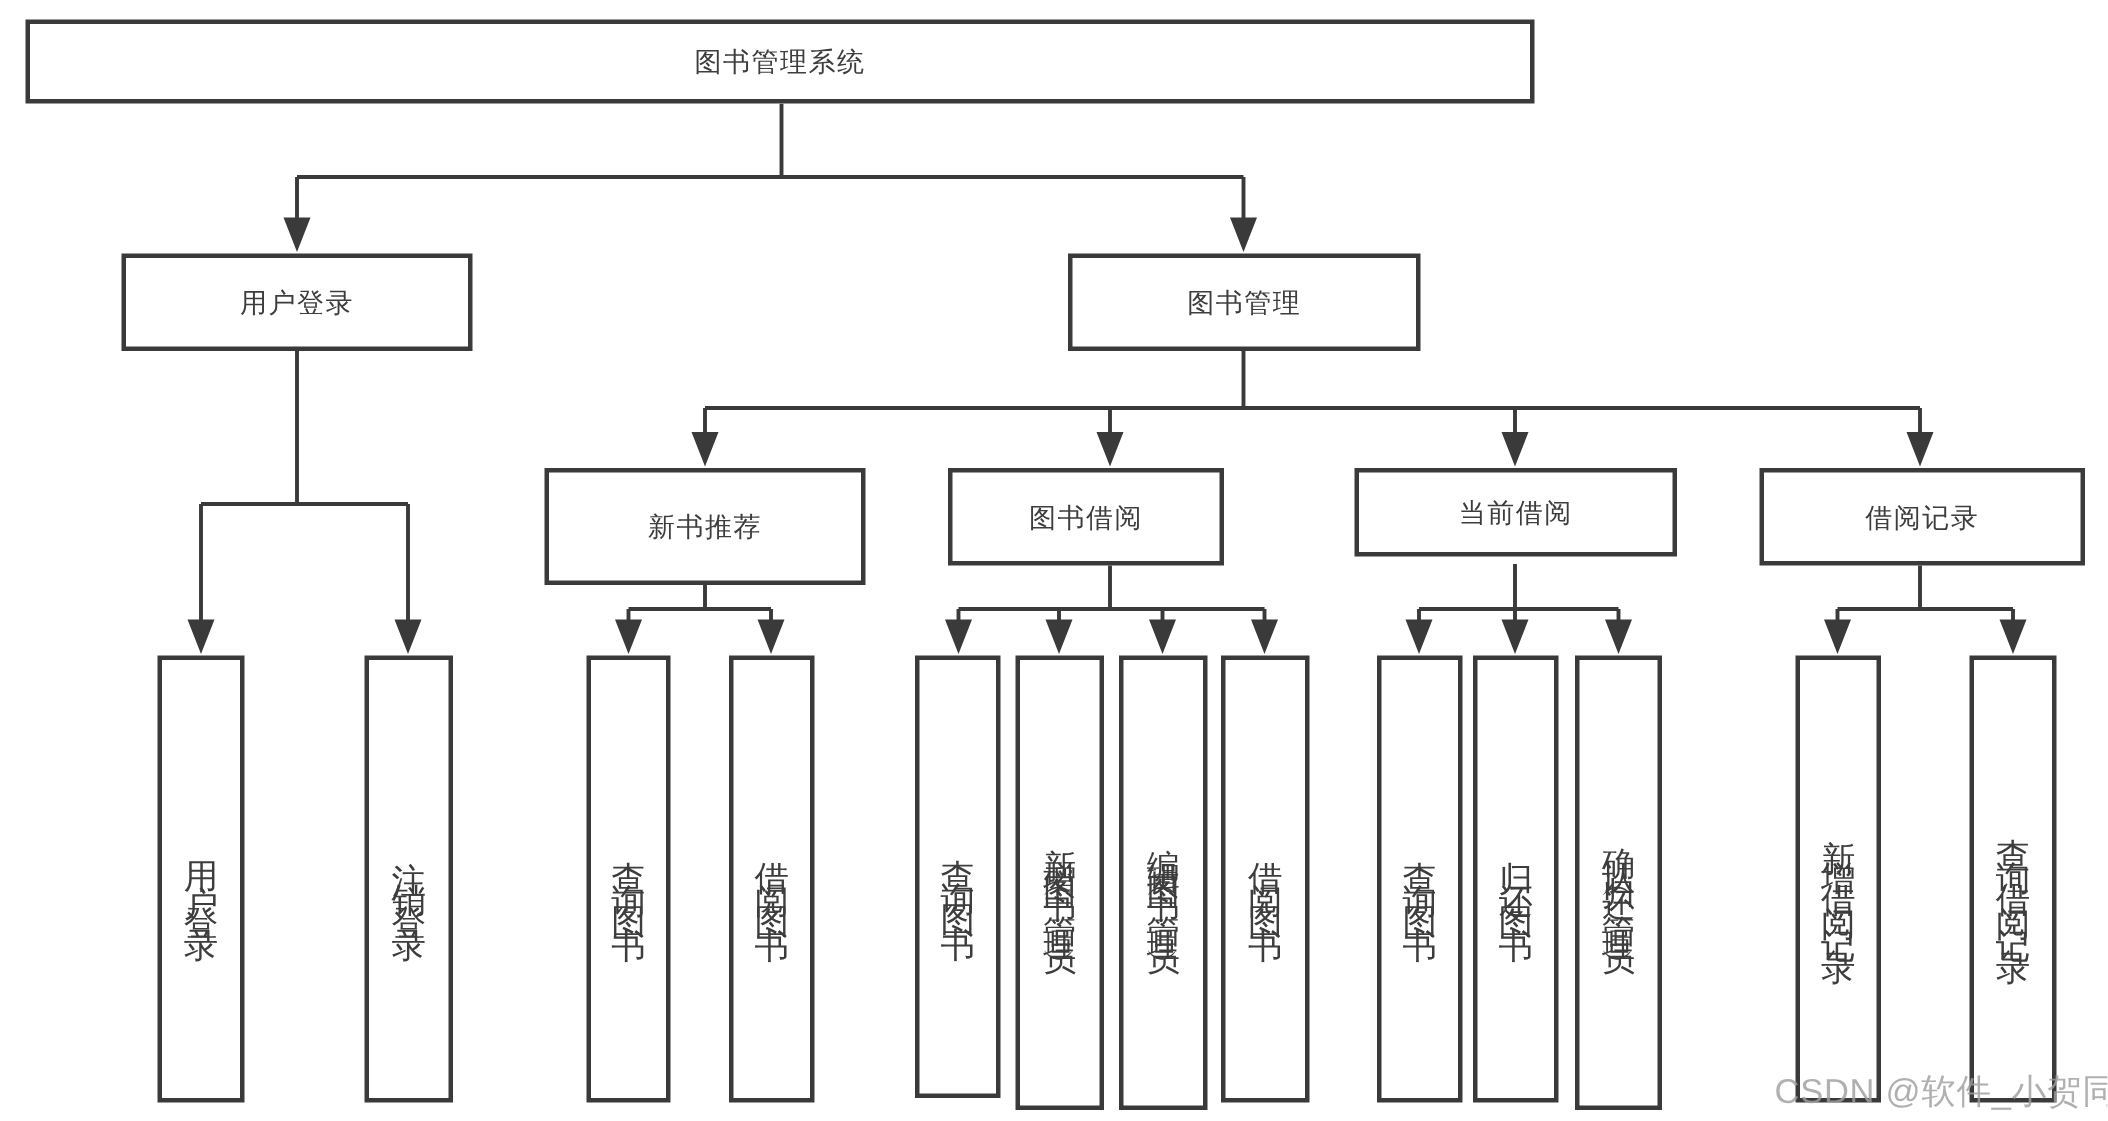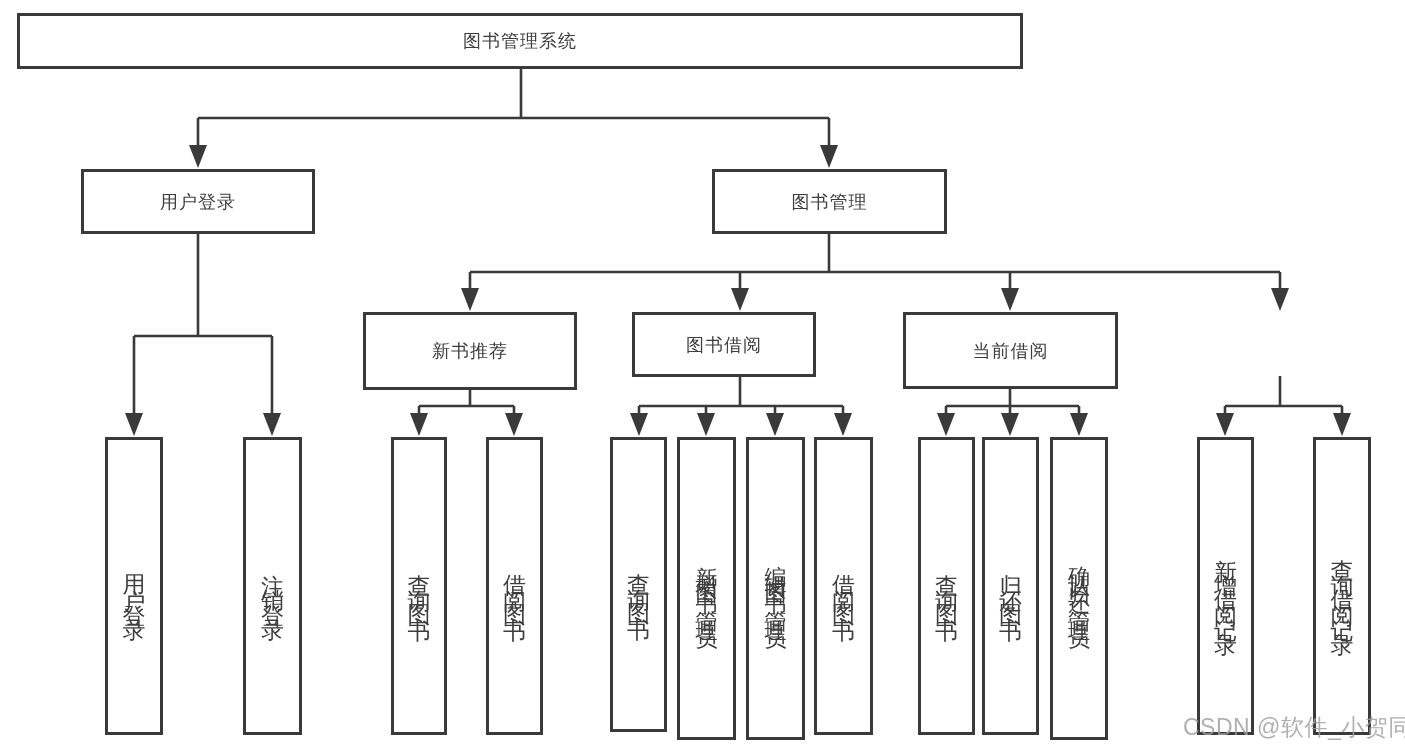--- a/index.html
+++ b/index.html
@@ -58,21 +58,22 @@
       M1333 413 L1351 413 L1342 436 Z"></path>
   </svg>
 
   <div class="node h" style="left:17px;top:13px;width:1006px;height:56px">图书管理系统</div>
 
   <div class="node h" style="left:81px;top:169px;width:234px;height:65px">用户登录</div>
   <div class="node h" style="left:712px;top:169px;width:235px;height:65px">图书管理</div>
 
   <div class="node h" style="left:363px;top:312px;width:214px;height:78px">新书推荐</div>
   <div class="node h" style="left:632px;top:312px;width:184px;height:65px">图书借阅</div>
-  <div class="node h" style="left:903px;top:312px;width:215px;height:77px">当前借阅</div>
+  <div class="node h" style="left:903px;top:312px;width:215px;height:59px">当前借阅</div>
+  <div class="node h" style="left:1173px;top:312px;width:217px;height:65px">借阅记录</div>
 
   <div class="node leaf" style="left:105px;top:437px;width:58px;height:298px">
     <span class="vtext">用户登录</span>
   </div>
   <div class="node leaf" style="left:243px;top:437px;width:59px;height:298px">
     <span class="vtext">注销登录</span>
   </div>
 
   <div class="node leaf" style="left:391px;top:437px;width:56px;height:298px">
     <span class="vtext">查询图书</span>

